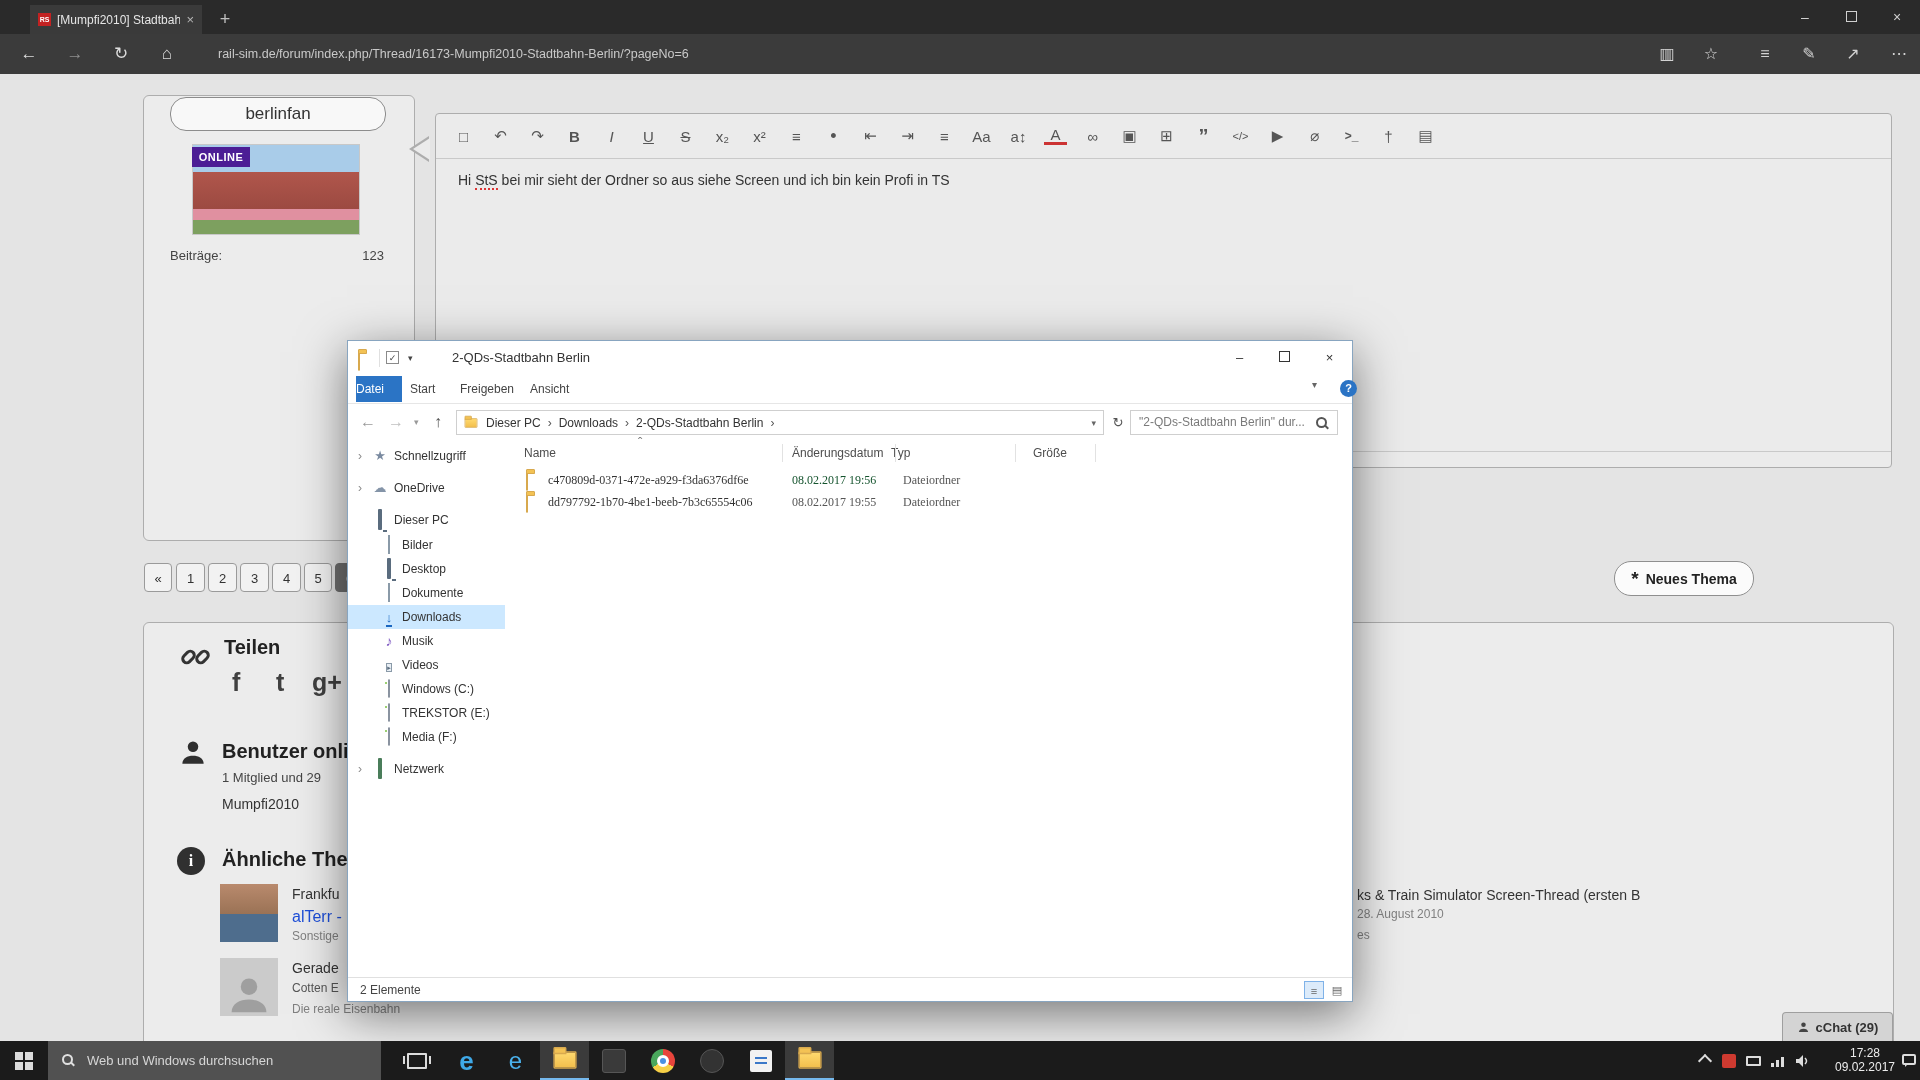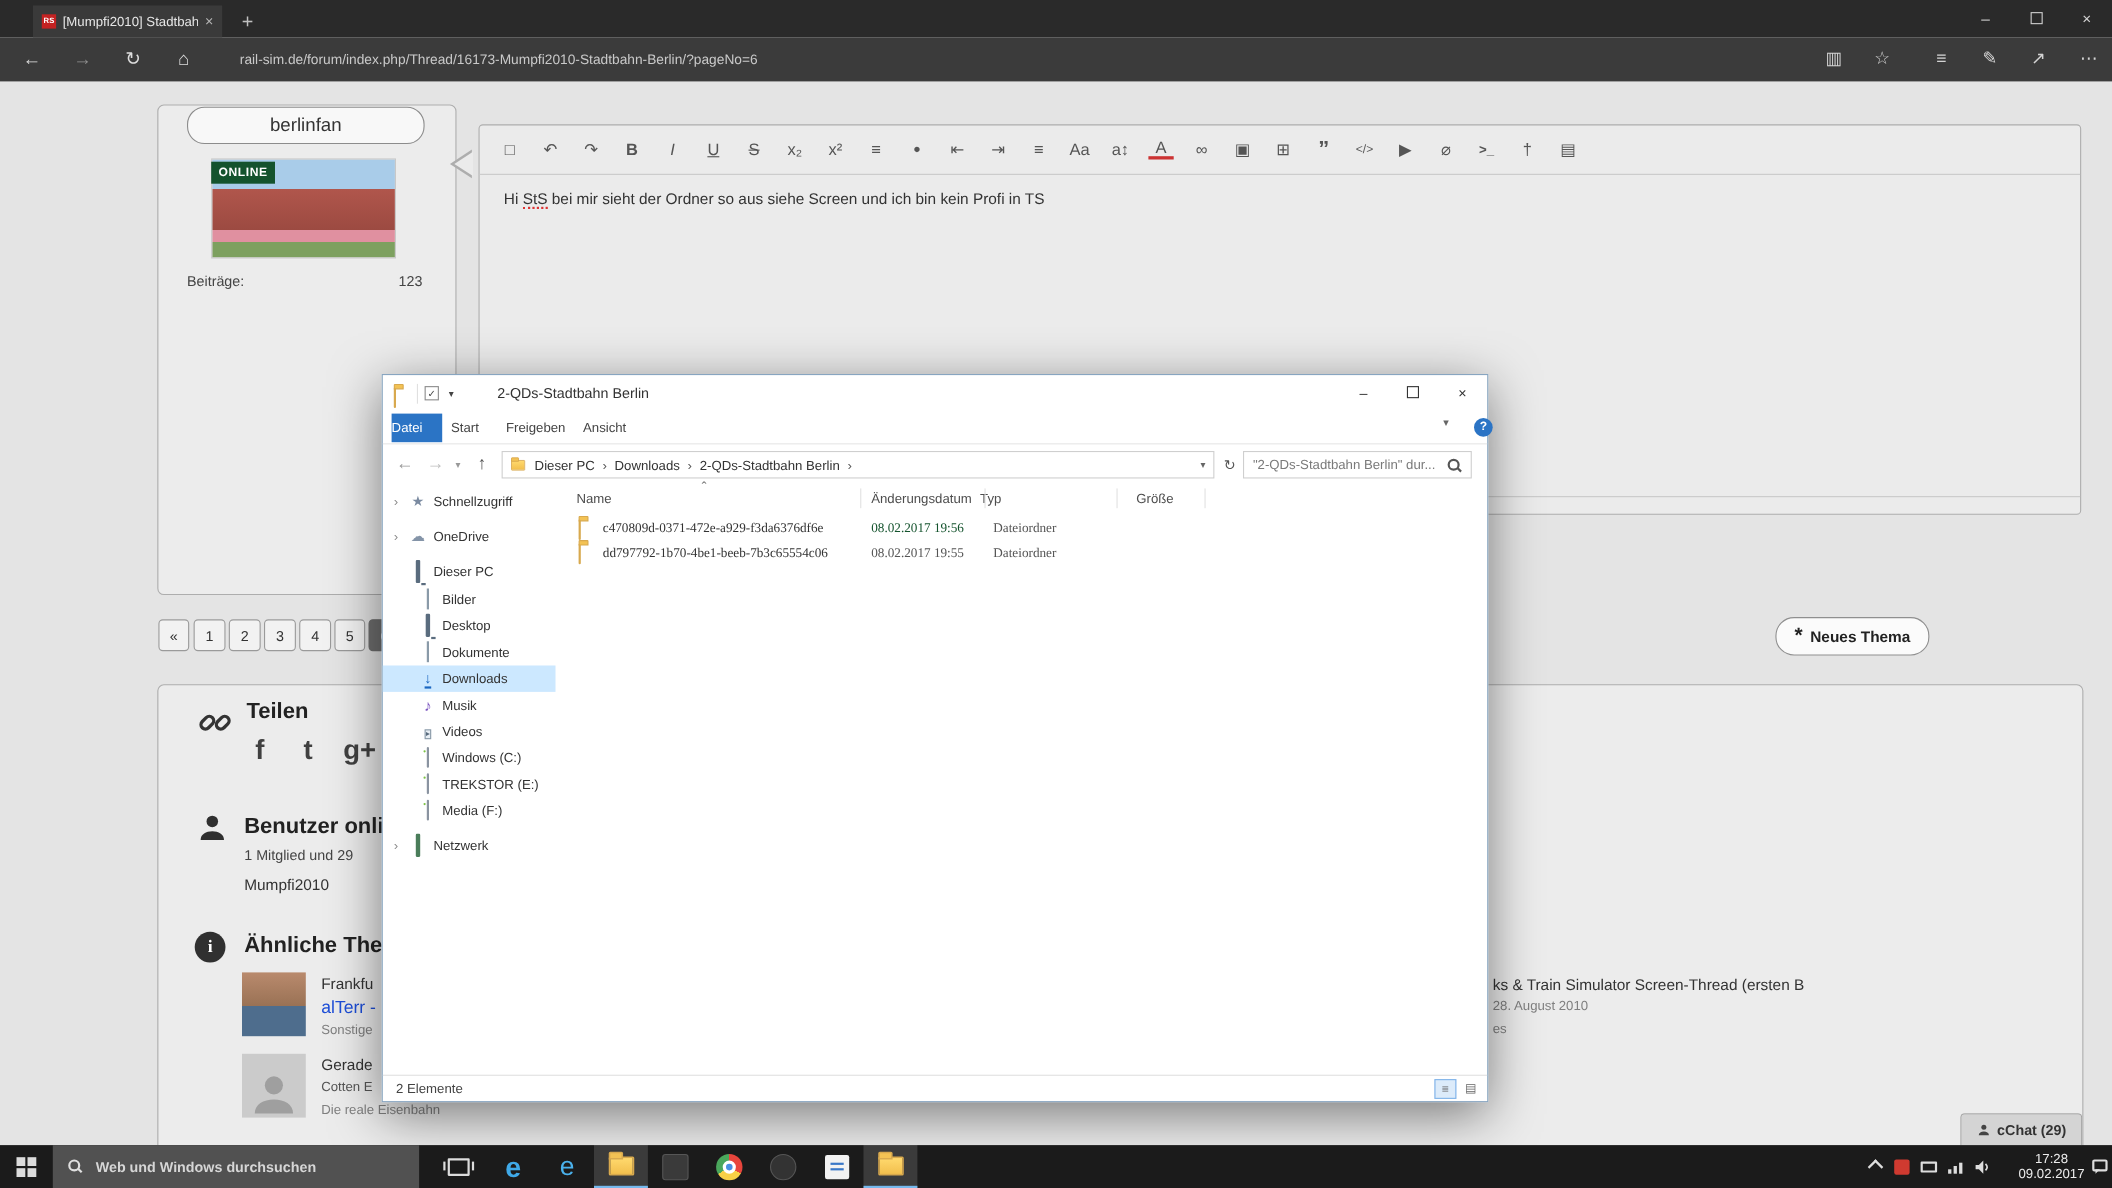--- a/index.html
+++ b/index.html
@@ -17,21 +17,21 @@
   .boxglyph{display:inline-block;width:9px;height:9px;border:1px solid currentColor;}
   .toolbar{left:0;top:34px;width:1920px;height:40px;background:#3b3b3b;z-index:40;}
   .navic{top:0;width:34px;height:40px;text-align:center;line-height:40px;font-size:17px;color:#dcdcdc;}
   .url{left:218px;top:0;height:40px;line-height:40px;font-size:12.5px;color:#c9c9c9;white-space:nowrap;}
   .ric{top:0;width:38px;height:40px;text-align:center;line-height:40px;font-size:16px;color:#d3d3d3;}
   
   .card{left:143px;top:95px;width:270px;height:444px;background:#ececec;border:1px solid #adadad;border-radius:6px;z-index:1;}
   .pill{left:170px;top:97px;width:214px;height:32px;border:1px solid #8c8c8c;border-radius:16px;background:#f8f8f8;color:#333;font-size:17px;text-align:center;line-height:32px;z-index:2;}
   .avatar{left:192px;top:144px;width:166px;height:89px;border:1px solid #c8c8c8;z-index:2;
     background:linear-gradient(180deg,#a9cce9 0%,#a9cce9 30%,#b0564c 30%,#9c4a41 72%,#e090a0 72%,#e090a0 84%,#7da05f 84%);}
-  .online{left:192px;top:147px;width:58px;height:20px;background:#14532d;color:#fff;font-size:11px;font-weight:bold;text-align:center;line-height:20px;letter-spacing:.5px;z-index:3;}
+  .online{left:192px;top:147px;width:58px;height:20px;background:#4c1d95;color:#fff;font-size:11px;font-weight:bold;text-align:center;line-height:20px;letter-spacing:.5px;z-index:3;}
   .posts{left:170px;top:248px;width:214px;display:flex;justify-content:space-between;font-size:13px;color:#444;z-index:2;}
   .tail-o{left:409px;top:136px;width:0;height:0;border-top:13px solid transparent;border-bottom:13px solid transparent;border-right:20px solid #adadad;z-index:1;}
   .tail-i{left:413px;top:138px;width:0;height:0;border-top:11px solid transparent;border-bottom:11px solid transparent;border-right:17px solid #ebebeb;z-index:1;}
   .editor{left:435px;top:113px;width:1457px;height:355px;background:#ebebeb;border:1px solid #adadad;border-radius:4px;box-sizing:border-box;z-index:1;}
   .etb{position:absolute;left:0;top:0;right:0;height:44px;border-bottom:1px solid #c9c9c9;display:flex;align-items:center;padding-left:16px;gap:14px;}
   .tbi{width:23px;text-align:center;font-size:15px;color:#555;flex:0 0 auto;}
   .etext{position:absolute;left:22px;top:58px;font-size:14px;color:#333;white-space:nowrap;}
   .mark{border-bottom:2px dotted #d33;}
   .eline{position:absolute;left:0;right:0;top:337px;height:1px;background:#c9c9c9;}
   .pg{top:563px;height:29px;border:1px solid #9a9a9a;border-radius:4px;background:#f2f2f2;color:#333;font-size:13px;line-height:29px;text-align:center;box-sizing:border-box;z-index:1;}
@@ -83,21 +83,21 @@
   .ic-net{width:14px;height:8px;border:2px solid #4a7d5a;border-radius:1px;margin:3px auto 0;}
   .qat-check{position:absolute;left:38px;top:10px;width:13px;height:13px;border:1px solid #8a8a8a;background:#fff;font-size:9px;line-height:13px;text-align:center;color:#444;box-sizing:border-box;}
   .help{position:absolute;left:992px;top:39px;width:17px;height:17px;border-radius:50%;background:#2b74c5;color:#fff;font-size:11px;font-weight:bold;text-align:center;line-height:17px;}
   
   .taskbar{left:0;top:1041px;width:1920px;height:39px;background:#1b1b1b;z-index:30;}
   .tb-start{position:absolute;left:0;top:0;width:48px;height:39px;display:flex;align-items:center;justify-content:center;}
   .winlogo{display:grid;grid-template-columns:8px 8px;grid-template-rows:8px 8px;gap:2px;}
   .winlogo span{background:#dcdcdc;}
   .tb-search{position:absolute;left:48px;top:0;width:333px;height:39px;background:#515151;display:flex;align-items:center;gap:12px;padding-left:14px;box-sizing:border-box;}
   .tb-search .mag{color:#e0e0e0;}
-  .tb-searchtxt{font-size:13px;color:#d6d6d6;white-space:nowrap;font-weight:bold;}
+  .tb-searchtxt{font-size:13px;color:#d6d6d6;white-space:nowrap;}
   .tb-taskview{position:absolute;left:395px;top:0;width:44px;height:39px;display:flex;align-items:center;justify-content:center;}
   .tvic{width:16px;height:12px;border:2px solid #dcdcdc;border-radius:1px;position:relative;}
   .tvic::before{content:"";position:absolute;left:-6px;top:1px;width:2px;height:8px;background:#dcdcdc;}
   .tvic::after{content:"";position:absolute;right:-6px;top:1px;width:2px;height:8px;background:#dcdcdc;}
   .appcell{position:absolute;top:0;width:49px;height:39px;display:flex;align-items:center;justify-content:center;box-sizing:border-box;}
   .appcell.active{background:rgba(255,255,255,.14);border-bottom:2px solid #76b9ed;}
   .edge-e{font-size:26px;font-weight:bold;color:#3fa9e8;line-height:1;}
   .ie-e{font-size:24px;color:#4ab1ec;line-height:1;}
   .folder-big{transform:scale(1.45);}
   .darkapp{width:24px;height:24px;background:#3a3a3a;border:1px solid #565656;border-radius:3px;box-sizing:border-box;}

